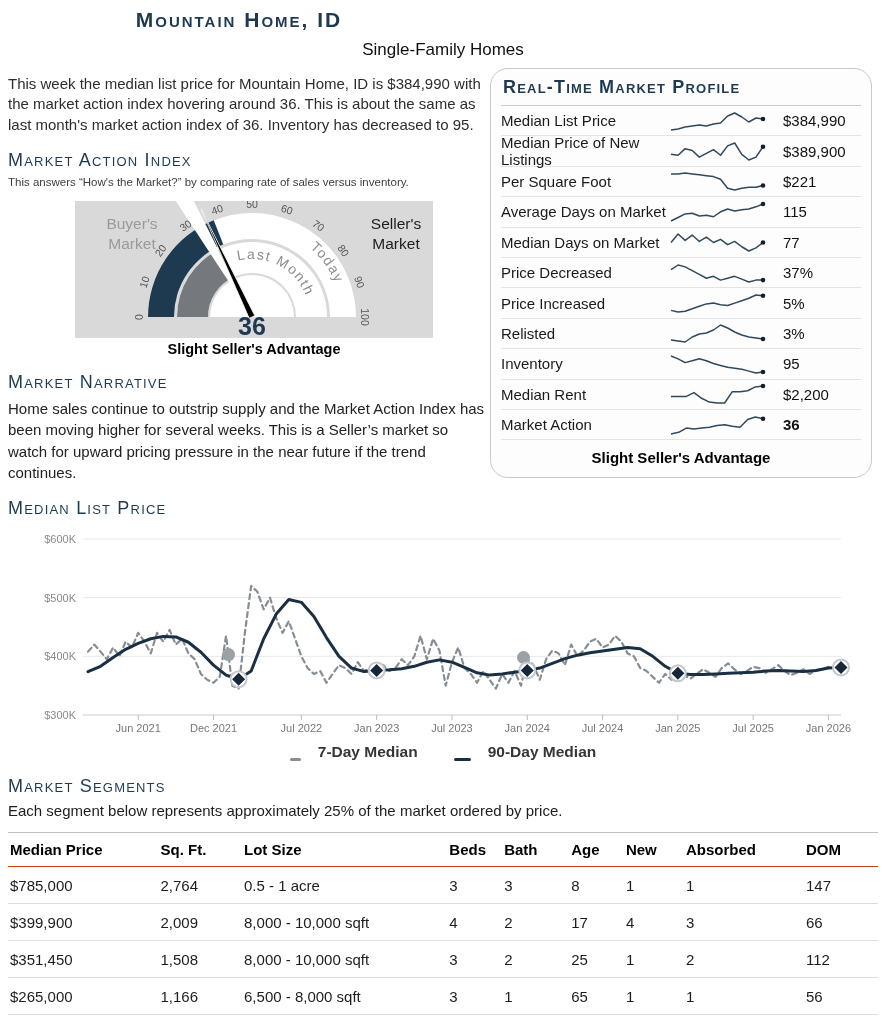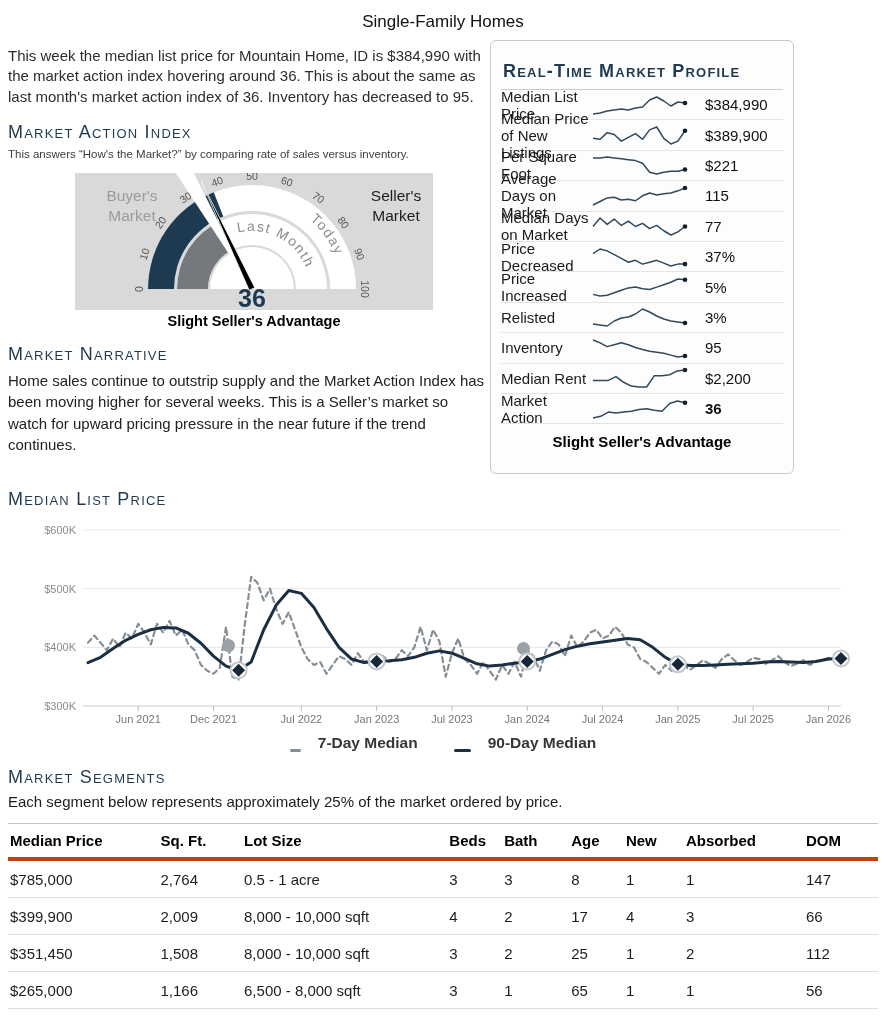--- a/index.html
+++ b/index.html
@@ -9,42 +9,43 @@
   .subtitle{font-size:17px;text-align:center;margin:8px 0 8px;color:#101010;}
   .top-row{display:flex;gap:0;align-items:flex-start;}
   .left-col{width:482px;flex:0 0 auto;}
   .intro{font-size:15px;line-height:1.36;margin:6px 0 0;color:#2d2d2d;}
   h2.section{font-variant:small-caps;color:#1e3a52;font-size:18px;letter-spacing:1.2px;font-weight:400;margin:15px 0 5px;}
   .gauge-desc{font-size:11.5px;color:#3d3d3d;margin:0 0 13px;}
   .gauge-wrap{margin-left:67px;width:358px;}
   .gauge-wrap svg{display:block;}
   .gauge-status{text-align:center;font-weight:700;font-size:14.5px;margin-top:3px;color:#000;}
   .narrative{font-size:15px;line-height:1.42;margin:4px 0 0;}
-  .profile-panel{width:304px;box-sizing:border-box;border:1px solid #c9c9c9;border-radius:6px;background:#fdfdfd;padding:12px 10px;flex:0 0 auto;}
+  .profile-panel{width:382px;box-sizing:border-box;border:1px solid #c9c9c9;border-radius:18px;background:#fdfdfd;padding:0 10px;flex:0 0 auto;}
   .panel-heading{font-variant:small-caps;color:#1e3a52;font-size:18px;letter-spacing:1.2px;font-weight:700;margin:0;padding:8px 2px 7px;border-bottom:1px solid #ccc;}
   .profile-row{display:flex;align-items:center;height:29.4px;border-bottom:1px solid #e4e4e4;}
   .profile-row .label{flex:1;font-size:15px;color:#1a1a1a;}
   .profile-row svg{flex:0 0 100px;}
   .profile-row .value{flex:0 0 78px;padding-left:14px;font-size:15px;color:#111;}
   .profile-row .value.bold{font-weight:700;}
   .profile-footer{text-align:center;font-weight:700;font-size:15px;padding:9px 0 11px;color:#000;}
   .chart-wrap svg{display:block;}
   .legend{display:flex;justify-content:center;gap:36px;align-items:center;margin:4px 0 0;font-weight:700;font-size:15.5px;color:#363636;}
   .legend .item{display:flex;align-items:flex-end;gap:17px;}
   .legend .swatch{display:inline-block;height:3px;border-radius:2px;}
   .seg-desc{font-size:15px;margin:5px 0 13px;color:#1d1d1d;}
   table.segments{width:100%;border-collapse:collapse;font-size:15px;}
-  table.segments th{text-align:left;font-weight:700;padding:8px 2px;border-top:1px solid #c2c2c2;border-bottom:4px solid #c2410c;color:#000;}
+  table.segments th{text-align:left;font-weight:700;padding:8px 2px;border-top:1px solid #c2c2c2;border-bottom:1px solid #c2410c;color:#000;}
   table.segments td{text-align:left;padding:9.5px 2px;border-bottom:1px solid #ddd;color:#1d1d1d;}
 </style>
 </head>
 <body>
 
 <div class="page">
 
+  <h1 class="title">Mountain Home, ID</h1>
   <div class="subtitle">Single-Family Homes</div>
 
   <div class="top-row">
     <div class="left-col">
       <p class="intro">This week the median list price for Mountain Home, ID is $384,990 with the market action index hovering around 36. This is about the same as last month's market action index of 36. Inventory has decreased to 95.</p>
 
       <h2 class="section">Market Action Index</h2>
       <p class="gauge-desc">This answers “How's the Market?” by comparing rate of sales versus inventory.</p>
 
       <div class="gauge-wrap">

